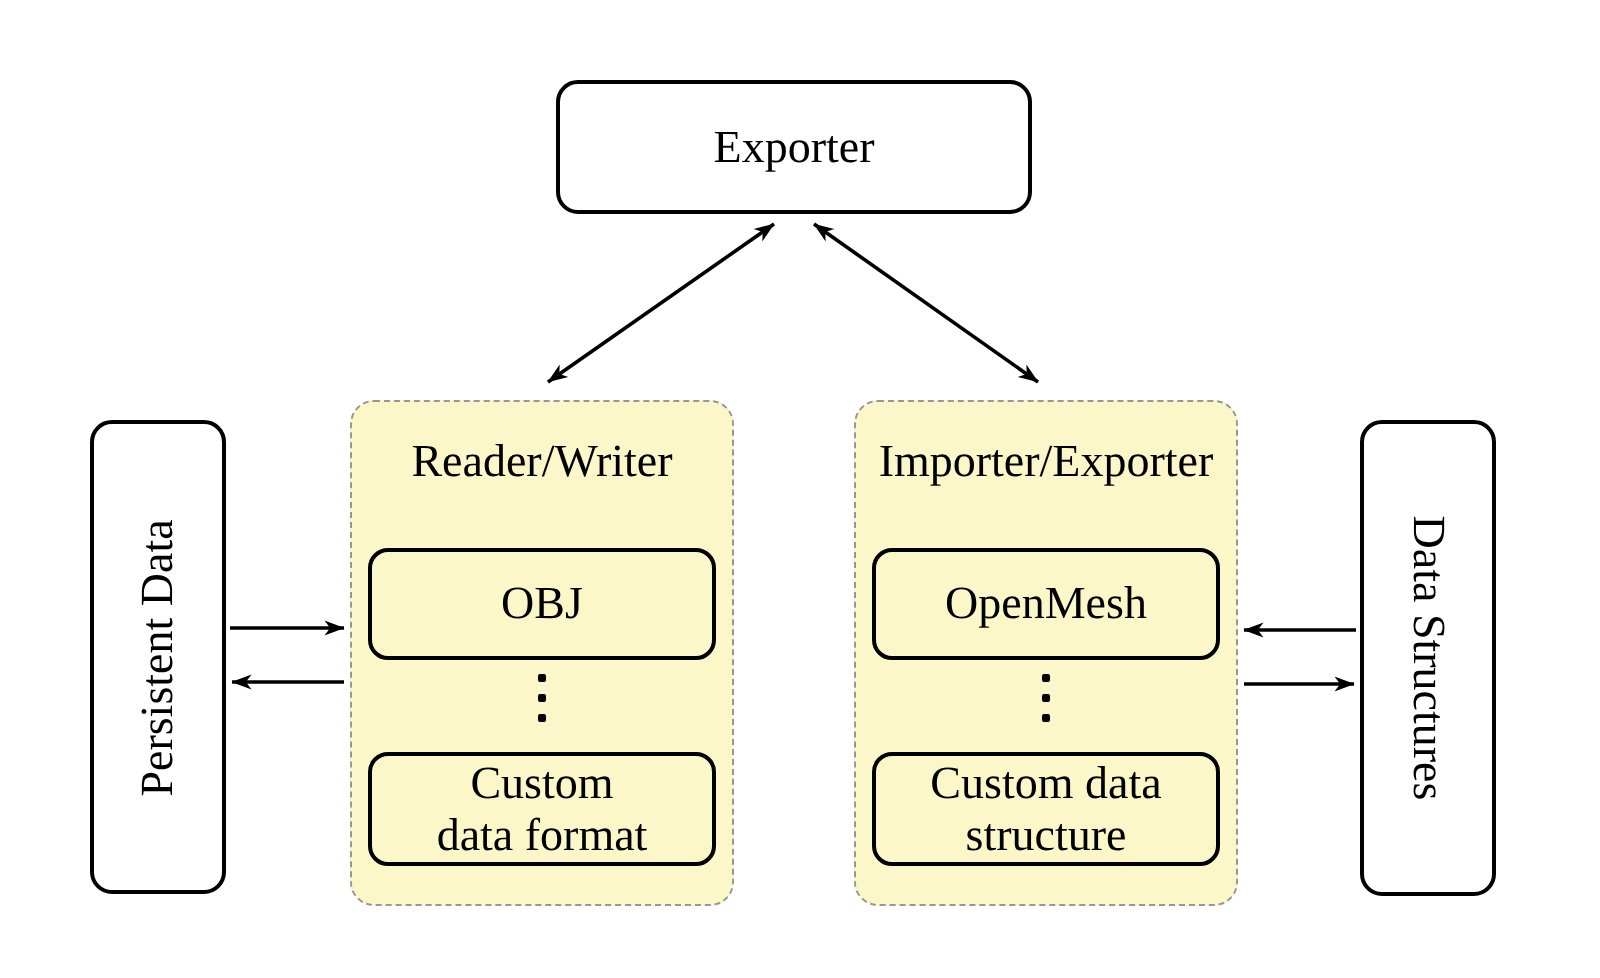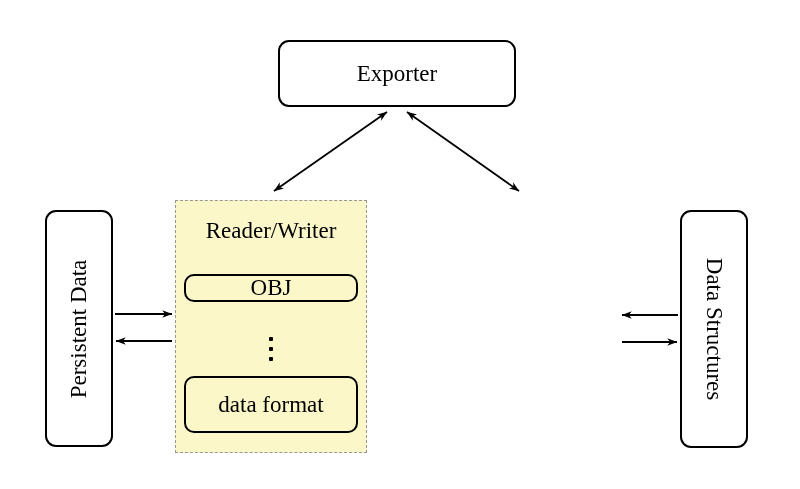--- a/index.html
+++ b/index.html
@@ -49,21 +49,21 @@
   .rot-cw  { transform: translate(-50%, -50%) rotate(90deg); }
 
   
   .panel {
     position: absolute;
     top: 200px;
     width: 192px;
     height: 253px;
     background: var(--panel-fill, #fbf7c9);
     border: 1.5px dashed var(--panel-border, #979797);
-    border-radius: 0;
+    border-radius: 12px;
     box-sizing: border-box;
   }
   .panel-left  { left: 175px; }
   .panel-right { left: 427px; }
   .panel-title {
     position: absolute;
     top: 16px;
     left: 0;
     right: 0;
     text-align: center;
@@ -80,21 +80,21 @@
     border-radius: 10px;
     display: flex;
     flex-direction: column;
     align-items: center;
     justify-content: center;
     font-size: 23px;
     line-height: 26px;
     text-align: center;
     box-sizing: border-box;
   }
-  .inner-box-top    { top: 73px;  height: 28px; }
+  .inner-box-top    { top: 73px;  height: 56px; }
   .inner-box-bottom { top: 175px; height: 57px; }
   .vdots {
     position: absolute;
     left: 50%;
     top: 136px;
     transform: translateX(-50%);
     display: flex;
     flex-direction: column;
     align-items: center;
     gap: 6px;
@@ -141,18 +141,34 @@
     <div class="panel-title">Reader/Writer</div>
     <div class="inner-box inner-box-top">
       <span>OBJ</span>
     </div>
     <div class="vdots">
       <div class="dot"></div>
       <div class="dot"></div>
       <div class="dot"></div>
     </div>
     <div class="inner-box inner-box-bottom">
+      <span>Custom</span>
       <span>data format</span>
     </div>
   </div>
 
+  <div class="panel panel-right">
+    <div class="panel-title">Importer/Exporter</div>
+    <div class="inner-box inner-box-top">
+      <span>OpenMesh</span>
+    </div>
+    <div class="vdots">
+      <div class="dot"></div>
+      <div class="dot"></div>
+      <div class="dot"></div>
+    </div>
+    <div class="inner-box inner-box-bottom">
+      <span>Custom data</span>
+      <span>structure</span>
+    </div>
+  </div>
 
 </div>
 
 </body></html>

